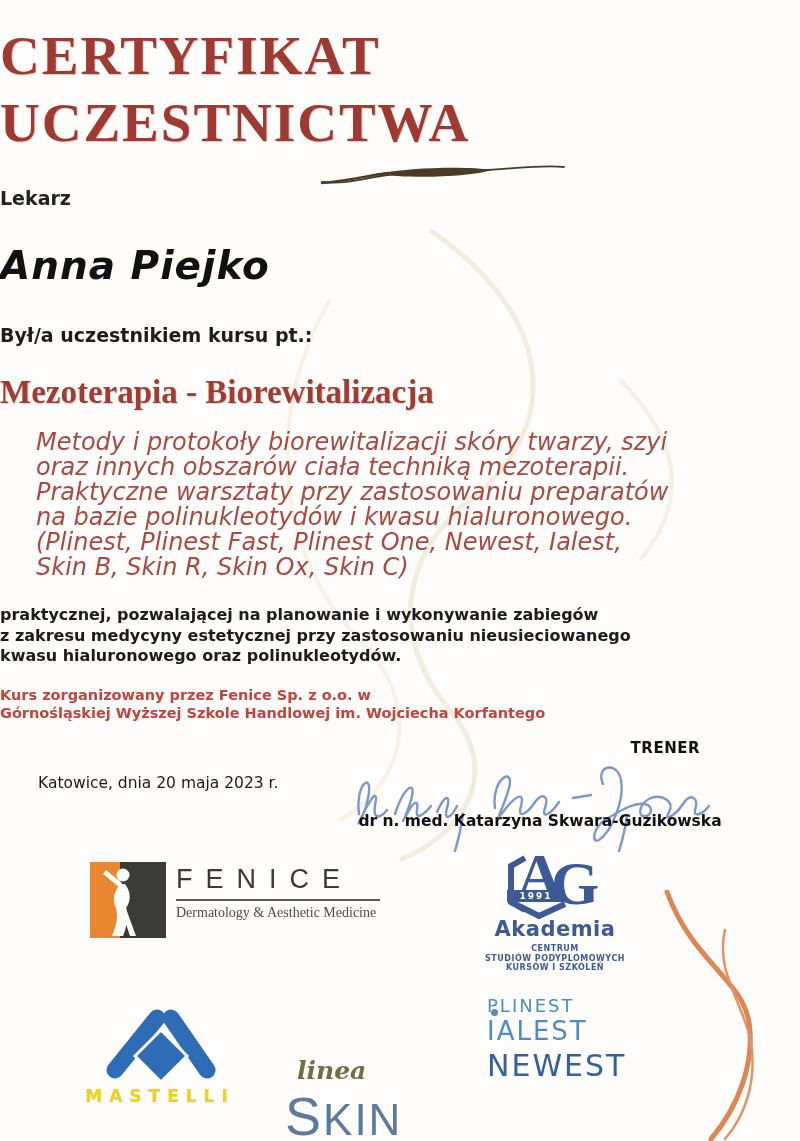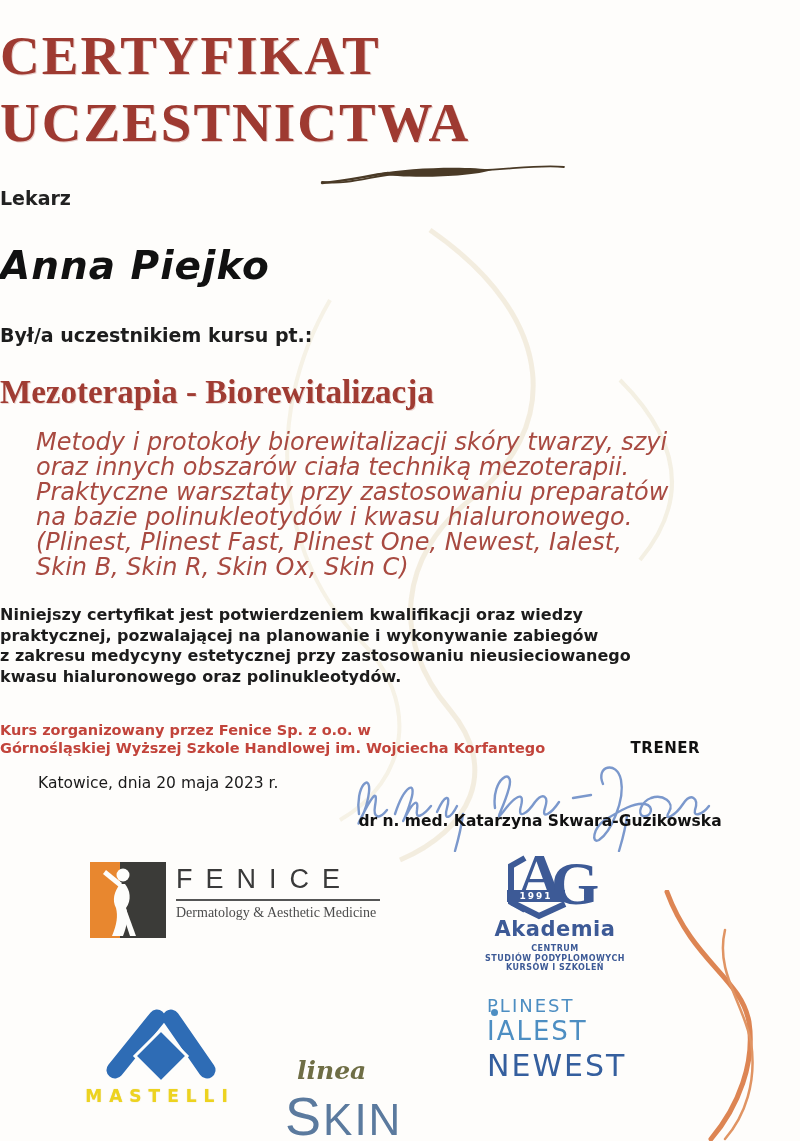--- a/index.html
+++ b/index.html
@@ -45,21 +45,21 @@
   #course-description div {
     font-size:24px; font-weight:normal; font-style:italic;
     color:var(--desc_red); line-height:25px;margin-left:36px;
   }
 
   #statement { top:605px; }
   #statement div {
     font-size:16px; font-weight:bold; color:var(--text_black); line-height:20.5px;
   }
 
-  #organizer { top:722px; }
+  #organizer { top:687px; }
   #organizer div {
     font-size:14.5px; font-weight:bold; color:var(--organizer_red); line-height:17.5px;
   }
 
   #trainer-label { top:739px; left:0; width:700px; text-align:right;
     font-size:15px; font-weight:bold; color:#111; letter-spacing:0.5px; }
 
   #place-date { left:38px; top:774px; font-size:15.5px; color:#1a1a1a; }
 
   #signature { left:345px; top:752px; }
@@ -152,21 +152,20 @@
     <div class="abs cw" id="course-description">
       <div>Metody i protokoły biorewitalizacji skóry twarzy, szyi</div>
       <div>oraz innych obszarów ciała techniką mezoterapii.</div>
       <div>Praktyczne warsztaty przy zastosowaniu preparatów</div>
       <div>na bazie polinukleotydów i kwasu hialuronowego.</div>
       <div>(Plinest, Plinest Fast, Plinest One, Newest, Ialest,</div>
       <div>Skin B, Skin R, Skin Ox, Skin C)</div>
     </div>
 
     <div class="abs cw" id="statement">
-      <div>Niniejszy certyfikat jest potwierdzeniem kwalifikacji oraz wiedzy</div>
       <div>praktycznej, pozwalającej na planowanie i wykonywanie zabiegów</div>
       <div>z zakresu medycyny estetycznej przy zastosowaniu nieusieciowanego</div>
       <div>kwasu hialuronowego oraz polinukleotydów.</div>
     </div>
 
     <div class="abs cw" id="organizer">
       <div>Kurs zorganizowany przez Fenice Sp. z o.o. w</div>
       <div>Górnośląskiej Wyższej Szkole Handlowej im. Wojciecha Korfantego</div>
     </div>
 

